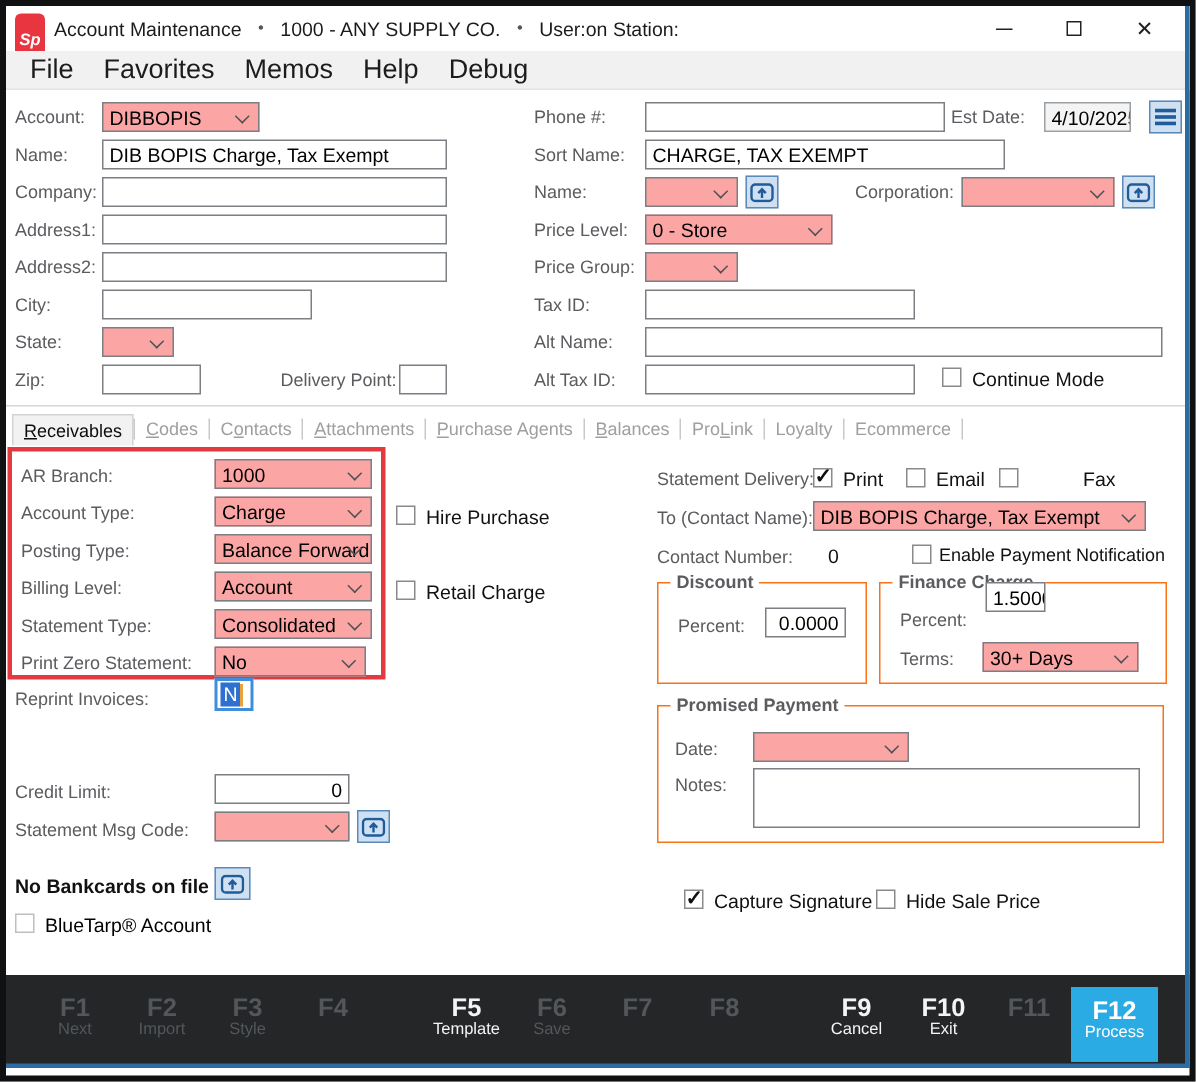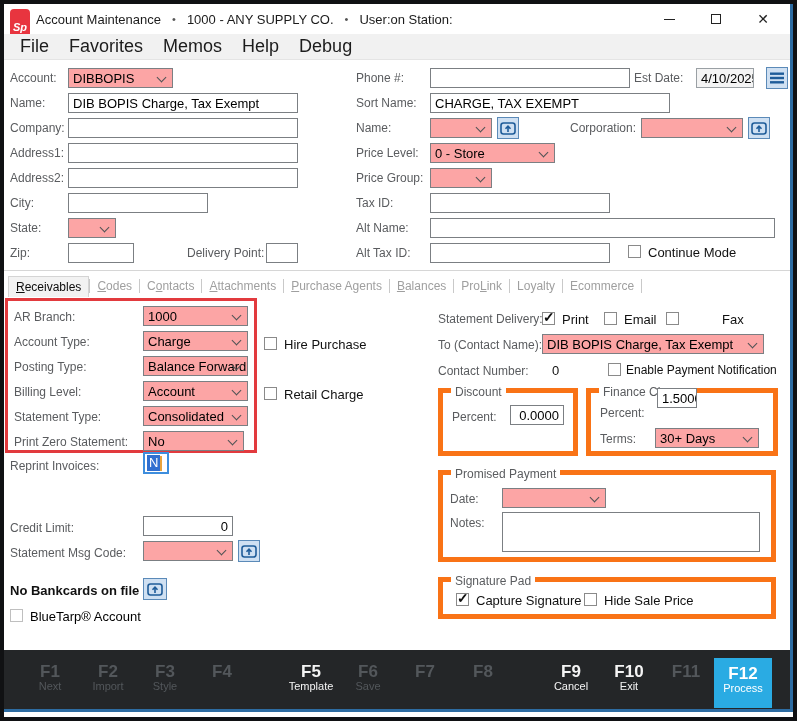--- a/index.html
+++ b/index.html
@@ -35,21 +35,21 @@
   .dd{ position:absolute; height:20px; background:#fca5a5; border:1px solid #7b7f83;
        font-size:13px; color:#000; padding:2px 18px 0 4px; white-space:nowrap; overflow:hidden; }
   .dd::after{ content:""; position:absolute; right:7px; top:5px; width:6px; height:6px;
               border-right:1.6px solid #4f5355; border-bottom:1.6px solid #4f5355; transform:rotate(45deg); }
   .cb{ position:absolute; width:13px; height:13px; background:#fff; border:1px solid #8a8a8a; }
   .cb.checked::after{ content:"✓"; position:absolute; top:-4px; left:0; font-size:14px; font-weight:bold; color:#101010; }
   .cb.disabled{ border-color:#bfbfbf; }
   .cblbl{ position:absolute; font-size:13px; color:#111; white-space:nowrap; }
   .lkbtn{ position:absolute; width:22px; height:22px; background:#cfe0f2; border:1px solid #5b8ab8;
           display:flex; align-items:center; justify-content:center; }
-  .grp{ position:absolute; border:5px solid #f97316; }
+  .grp{ position:absolute; border:1px solid #f97316;font-weight:bold; }
   .legend{ position:absolute; top:-8px; left:8px; background:#fff; padding:0 4px;
            font-size:12px; color:#5a5c5f; white-space:nowrap; }
   .divider{ position:absolute; left:0; top:266px; width:789px; height:1px; background:#d6d6d6; }
   
   .tabs{ position:absolute; left:4px; top:271px; height:22px; display:flex; align-items:center; }
   .tab{ font-size:12px; color:#9f9f9f; padding:3px 7px; white-space:nowrap; }
   .tab.active{ color:#0c0c0c; background:#f2f2f2; border:1px solid #d4d4d4; border-bottom:none; }
   .tabsep{ width:1px; height:14px; background:#c9c9c9; }
   
   .redbox{ position:absolute; left:1px; top:294px; width:252px; height:155px; border:3px solid #e23a3e; }
@@ -258,23 +258,20 @@
   <div class="dd" style="left:651px;top:424px;width:104px">30+ Days</div>
 
   <div class="grp" style="left:434px;top:466px;width:338px;height:92px">
     <span class="legend">Promised Payment</span>
   </div>
   <span class="lbl" style="left:446px;top:488px">Date:</span>
   <div class="dd" style="left:498px;top:484px;width:104px"></div>
   <span class="lbl" style="left:446px;top:512px">Notes:</span>
   <div class="tin" style="left:498px;top:508px;width:258px;height:40px"></div>
 
-  <div class="grp" style="left:434px;top:573px;width:338px;height:42px">
-    <span class="legend">Signature Pad</span>
-  </div>
   <span class="cb checked" style="left:452px;top:589px"></span>
   <span class="cblbl" style="left:472px;top:589px">Capture Signature</span>
   <span class="cb" style="left:580px;top:589px"></span>
   <span class="cblbl" style="left:600px;top:589px">Hide Sale Price</span>
 
   <div class="fbar">
     <div class="fkey disabled" style="left:17px">
         <span class="k">F1</span>
         <span class="l">Next</span>
       </div>

